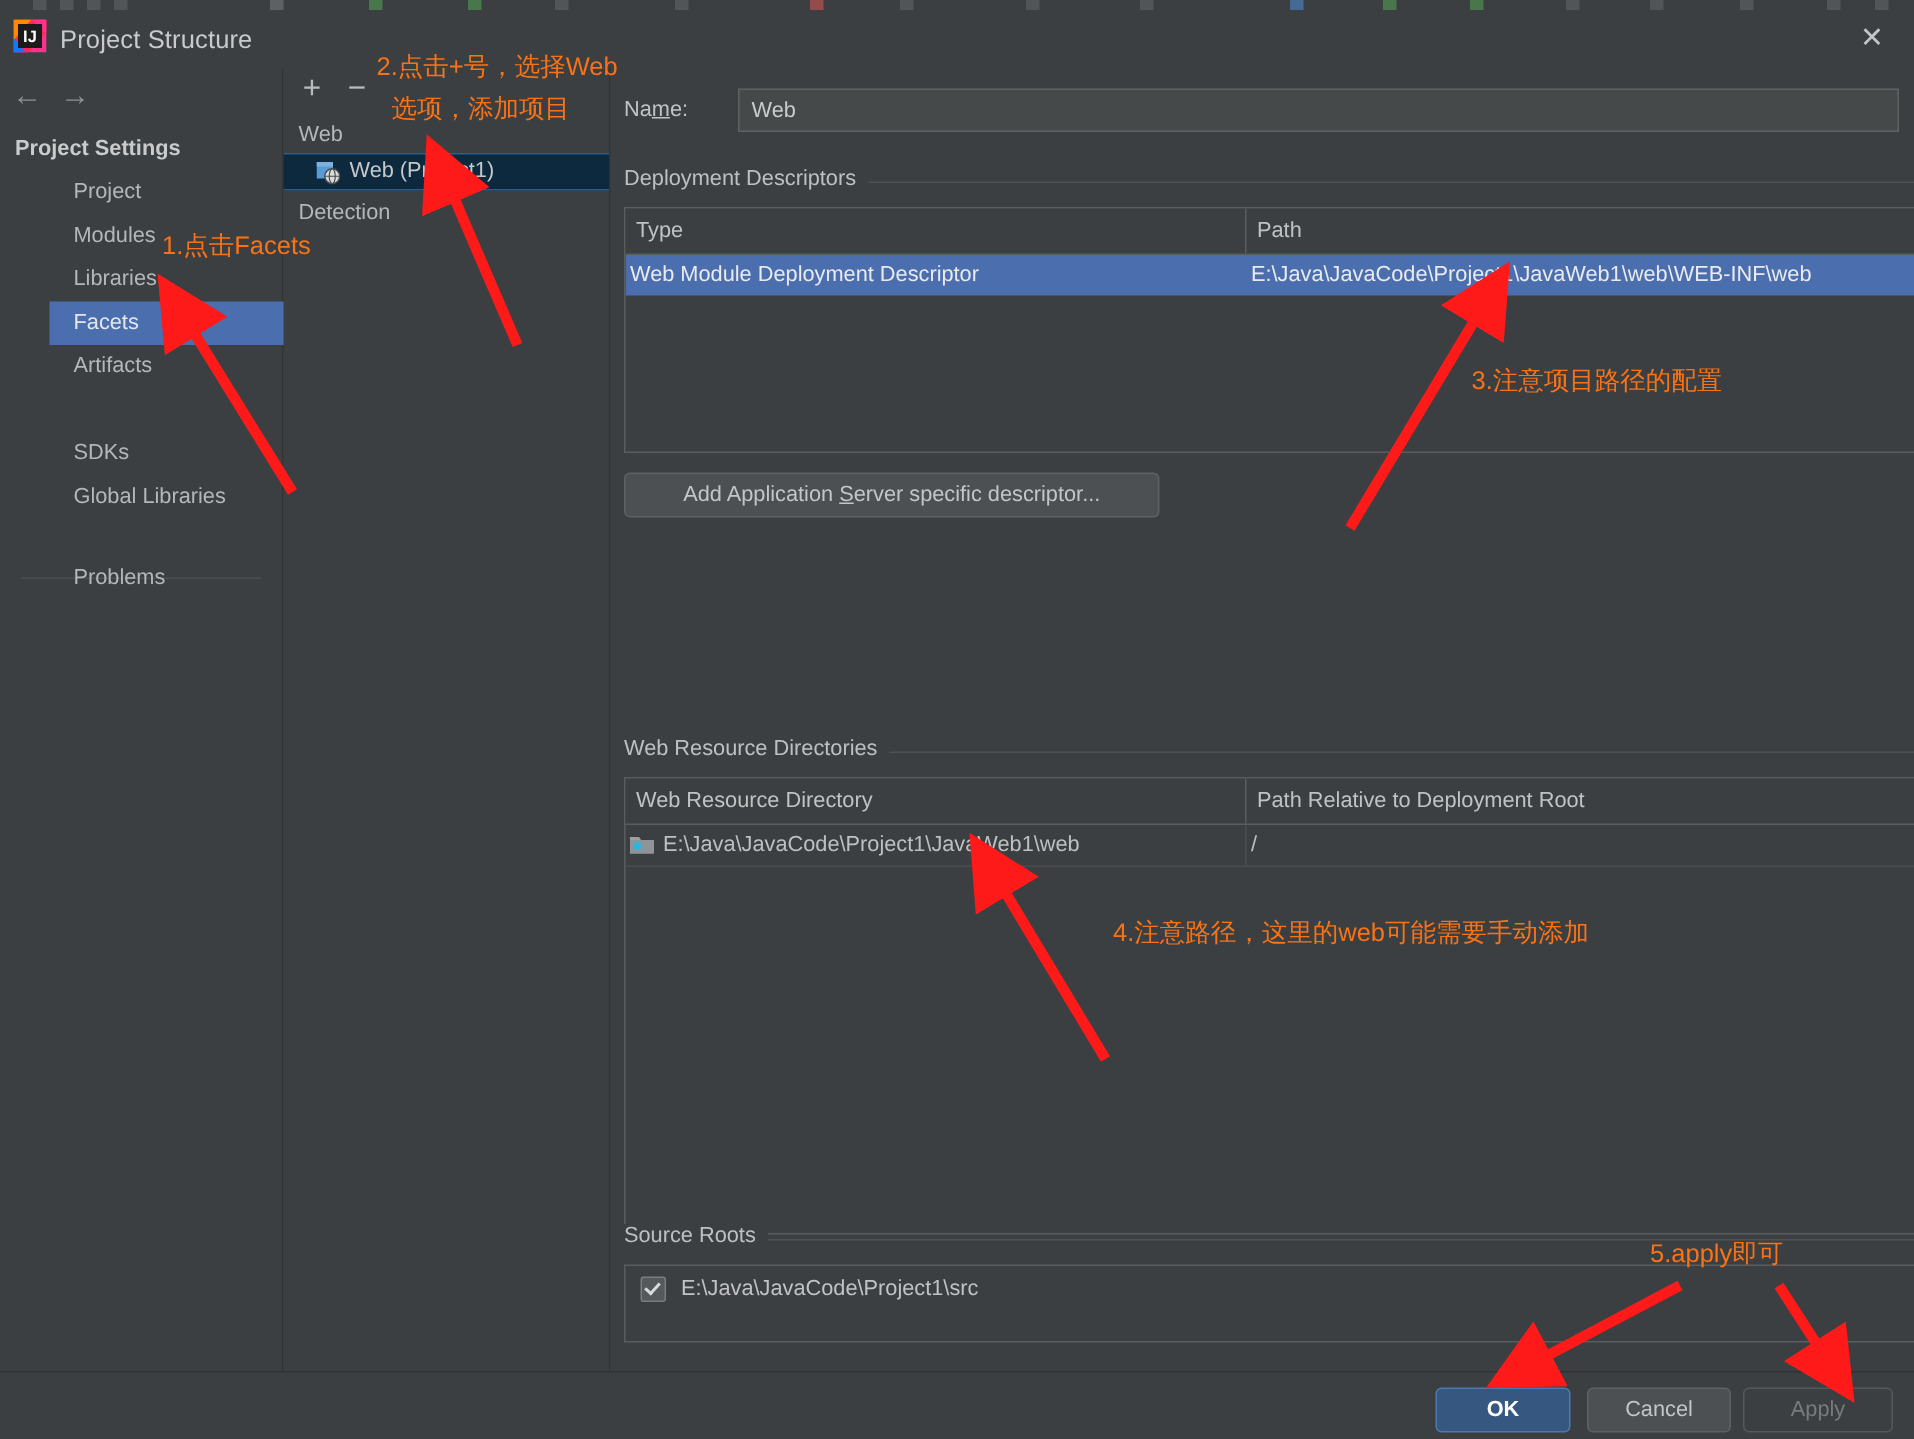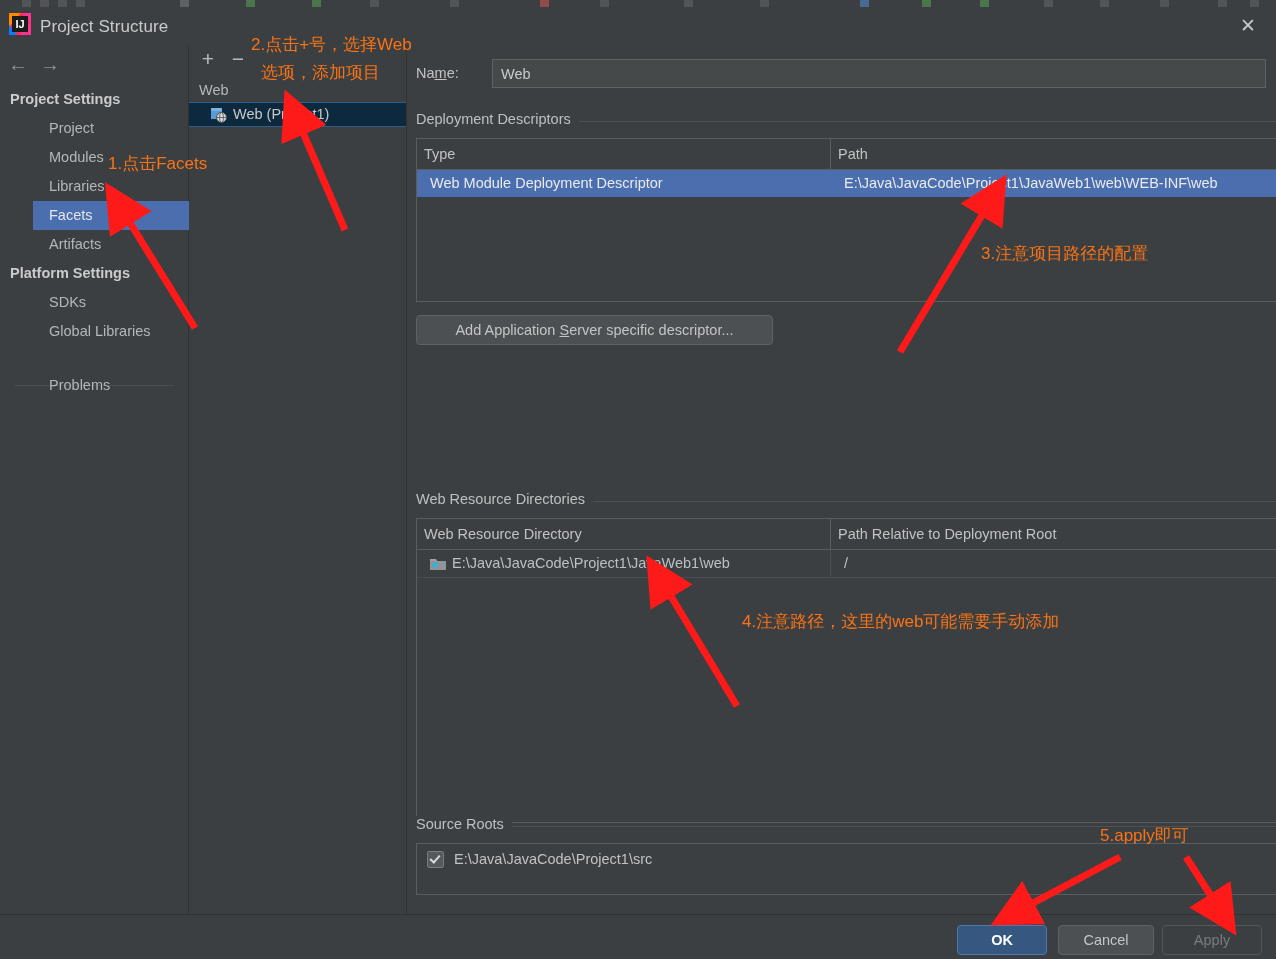--- a/index.html
+++ b/index.html
@@ -289,21 +289,21 @@
   }
   .tbl-head .th.col1 { border-right: 1px solid #5a5d5f; }
   .tbl-row {
     display: flex;
     height: 27px;
     align-items: stretch;
   }
   .tbl-row .td {
     font-size: 14.5px;
     line-height: 27px;
-    padding-left: 13px;
+    padding-left: 3px;
     box-sizing: border-box;
     overflow: hidden;
     white-space: nowrap;
     color: #bdc0c2;
   }
   .tbl-row.selected { background: #4b6eaf; }
   .tbl-row.selected .td { color: #e9eaec; }
   .tbl-row.plain { border-bottom: 1px solid #4a4d4f; }
   .tbl-row.plain .td.col1 { border-right: 1px solid #4a4d4f; }
 
@@ -476,21 +476,20 @@
     </div>
 
     <div class="side-group" style="top:40px">Project Settings</div>
 
     <div class="side-item" style="top:69px">Project</div>
     <div class="side-item" style="top:127px">Libraries</div>
     <div class="side-item" style="top:98px">Modules</div>
     <div class="side-item selected" style="top:156px">Facets</div>
     <div class="side-item" style="top:185px">Artifacts</div>
 
-    <div class="side-group" style="top:214px">Platform Settings</div>
 
     <div class="side-item" style="top:243px">SDKs</div>
     <div class="side-item" style="top:272px">Global Libraries</div>
 
     <div class="side-sep"></div>
 
     <div class="side-item" style="top:326px">Problems</div>
   </div>
 
   <div class="help-circle">?</div>
@@ -509,20 +508,21 @@
           <rect x="0" y="1" width="11" height="11" fill="#5a9bd5"></rect>
           <rect x="0" y="1" width="11" height="3" fill="#7ab3e0"></rect>
           <circle cx="10.5" cy="10.5" r="5" fill="#d8dadc" stroke="#4a4d4f" stroke-width="1"></circle>
           <ellipse cx="10.5" cy="10.5" rx="2" ry="5" fill="none" stroke="#4a4d4f" stroke-width=".8"></ellipse>
           <line x1="5.5" y1="10.5" x2="15.5" y2="10.5" stroke="#4a4d4f" stroke-width=".8"></line>
         </svg>
       </span>
       <span class="node-label">Web (Project1)</span>
     </div>
 
+    <div class="facet-group" style="top:83px">Detection</div>
   </div>
 
   <div class="content">
 
     <div class="name-row">
       <span class="name-label"><span>Na</span><u>m</u><span>e:</span></span>
       <input class="name-input" type="text" value="Web" style="">
     </div>
 
     <div class="section-title" style="left:9px; top:66px">Deployment Descriptors</div>

